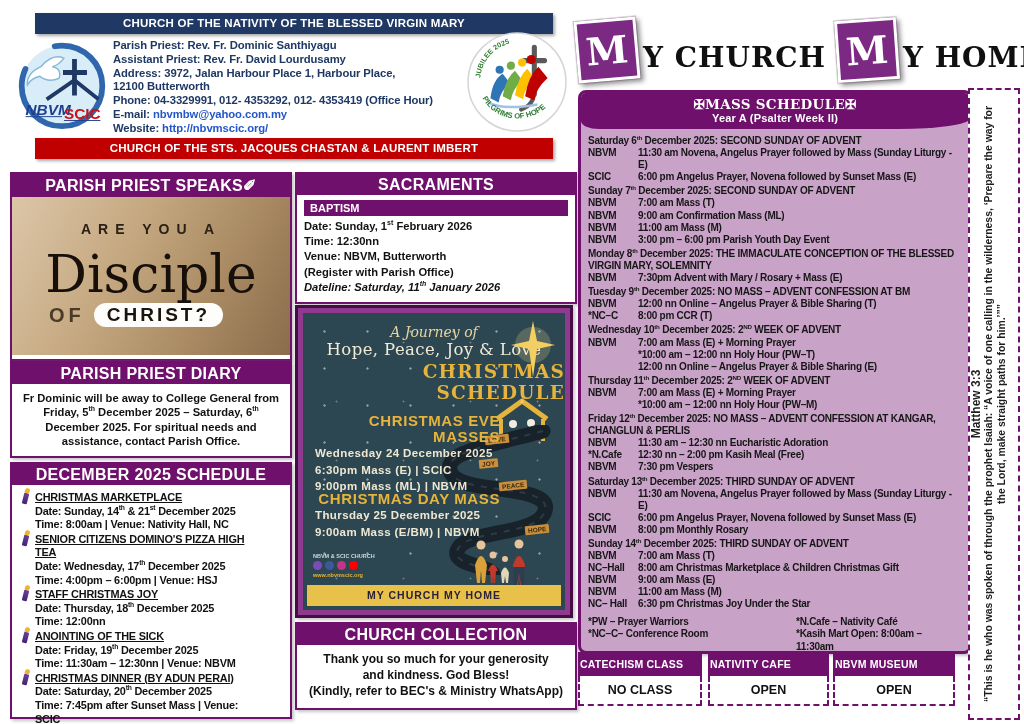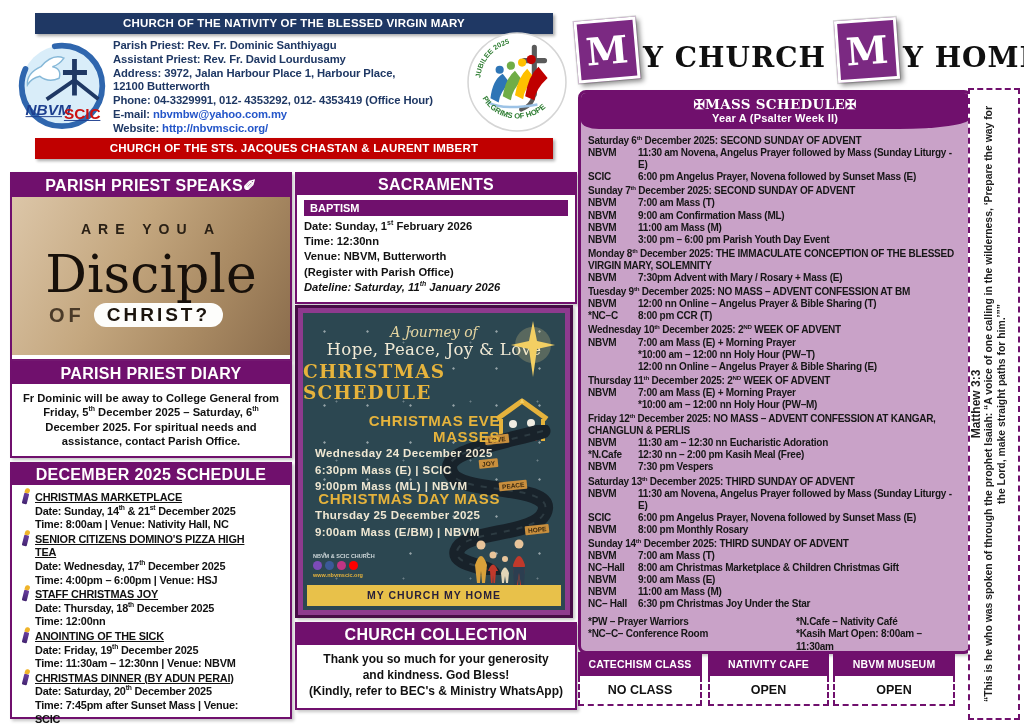--- a/index.html
+++ b/index.html
@@ -74,21 +74,21 @@
 
   .poster{left:295px;top:305px;width:278px;height:313px;border:3px solid #470c46;background:#8e3a8e;
     padding:5px;box-sizing:border-box;box-shadow:2px 2px 3px #c6c6c6;}
   .poster-inner{position:relative;width:100%;height:297px;background:
      radial-gradient(circle,rgba(255,255,255,.5) .8px,transparent 1.5px),
      radial-gradient(circle,rgba(255,255,255,.3) .7px,transparent 1.3px),#2c4751;
      background-size:43px 37px,67px 59px;overflow:hidden;}
   .p-script{margin-top:11px;text-align:center;font-family:"DejaVu Serif",serif;font-style:italic;
     font-size:14px;color:#e5d5a0;}
   .p-line2{text-align:center;font-family:"DejaVu Serif",serif;font-size:16.5px;color:#f1ead6;letter-spacing:.4px;}
-  .p-title{text-align:left;font-family:"DejaVu Serif",serif;font-weight:bold;font-size:18.5px;
+  .p-title{text-align:right;font-family:"DejaVu Serif",serif;font-weight:bold;font-size:18.5px;
     color:#e6b33c;letter-spacing:1.2px;margin-top:2px;}
   .p-sec{position:absolute;left:12px;width:185px;}
   .p-sec.eve{top:100px;}
   .p-sec.day{top:176px;}
   .p-sec-title{color:#e6b33c;font-weight:bold;font-size:15px;letter-spacing:.6px;line-height:16px;text-align:right;}
   .p-sec-line{color:#efe7d2;font-weight:bold;font-size:11.5px;letter-spacing:.4px;line-height:16.5px;}
   .p-footer{position:absolute;left:4px;right:4px;bottom:4px;height:21px;background:#e8c14a;
     text-align:center;font-weight:bold;font-size:10.5px;color:#28203a;line-height:21px;letter-spacing:1px;}
   .sign{position:absolute;background:#c98f3d;color:#3b2a12;font-size:6.5px;font-weight:bold;
     padding:0 3px;border-radius:1px;transform:rotate(-6deg);line-height:9px;}
@@ -113,21 +113,21 @@
   .day-d{font-size:10px;font-weight:bold;letter-spacing:-.25px;line-height:12.1px;}
   .ms-row{font-size:10px;font-weight:bold;letter-spacing:-.25px;line-height:12.1px;
     padding-left:50px;text-indent:-50px;}
   .ms-v{display:inline-block;width:50px;text-indent:0;}
   .fns{margin-top:5px;}
   .fn-row{display:flex;font-size:10px;font-weight:bold;letter-spacing:-.25px;line-height:12.6px;}
   .fn-l{width:208px;flex:0 0 auto;}
 
   .sbox{position:absolute;top:652px;}
   .sbox-head{background:#70106d;border:2px solid #70106d;color:#fff;font-weight:bold;font-size:10.5px;
-    text-align:center;height:20px;line-height:20px;letter-spacing:.2px;}
+    text-align:left;height:20px;line-height:20px;letter-spacing:.2px;}
   .sbox-body{border:2px dashed #70106d;border-top:none;background:#fff;height:28px;line-height:28px;
     text-align:center;font-weight:bold;font-size:12.5px;color:#111;}
 
   .verse{left:968px;top:88px;width:52px;height:632px;border:2.5px dashed #70106d;position:absolute;
     background:#fff;box-sizing:border-box;}
   .verse-inner{position:absolute;left:50%;top:50%;width:612px;height:48px;
     transform:translate(-50%,-50%) rotate(-90deg);text-align:center;color:#1d1d1d;}
   .verse-ref{font-size:12px;font-weight:bold;line-height:13px;}
   .verse-text{font-size:10.4px;line-height:12.6px;font-weight:600;}
 </style>

